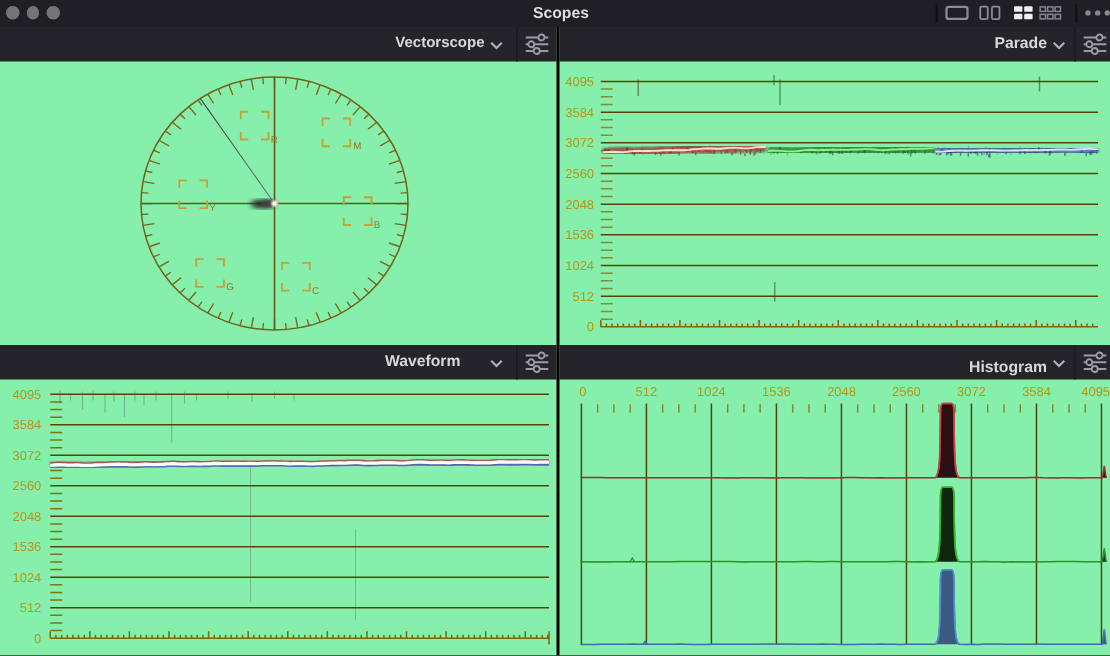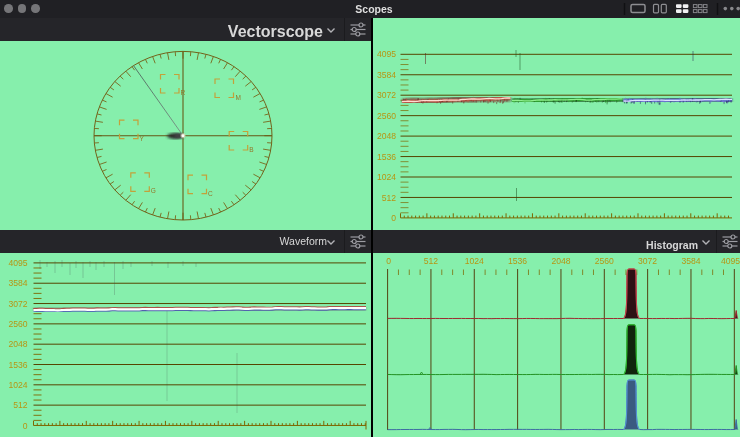--- a/index.html
+++ b/index.html
@@ -32,42 +32,63 @@
         </g>
         <line x1="97.5" y1="3" x2="97.5" y2="15" stroke="#101013" stroke-width="1.5"></line>
         <g fill="#88888c">
           <circle cx="105.3" cy="8.6" r="1.8"></circle>
           <circle cx="111.8" cy="8.6" r="1.8"></circle>
           <circle cx="118.2" cy="8.6" r="1.8"></circle>
         </g>
       </svg>
     </div>
 <div style="position:absolute;left:0px;top:18px;width:371px;height:23px;background:#252529">
-      <div style="position:absolute;right:48px;top:5px;font-weight:bold;font-size:16px;color:#d8d8d8;letter-spacing:0px">Vectorscope</div>
+      <div style="position:absolute;right:48px;top:5px;font-weight:bold;font-size:10px;color:#d8d8d8;letter-spacing:0px">Vectorscope</div>
       <div style="position:absolute;right:35px;top:9px">
         <svg width="10" height="7" style="display:block">
           <path d="M1.5,1.5 L5,5 L8.5,1.5" fill="none" stroke="#b2b2b6" stroke-width="1.4"></path>
         </svg>
       </div>
       <div style="position:absolute;right:26px;top:0;width:1px;height:23px;background:#1b1b1e"></div>
       <div style="position:absolute;right:5px;top:4px">
         <svg width="16" height="15" style="display:block">
           <g stroke="#9c9ca2" stroke-width="1.2" fill="none">
             <line x1="0.5" y1="3" x2="15.5" y2="3"></line>
             <line x1="0.5" y1="7.5" x2="15.5" y2="7.5"></line>
             <line x1="0.5" y1="12" x2="15.5" y2="12"></line>
             <circle cx="11" cy="3" r="2" fill="#252529"></circle>
             <circle cx="4.2" cy="7.5" r="2" fill="#252529"></circle>
             <circle cx="7.8" cy="12" r="2" fill="#252529"></circle>
           </g>
         </svg>
       </div>
     </div>
+    <div style="position:absolute;left:373px;top:18px;width:367px;height:23px;background:#252529">
+      <div style="position:absolute;right:42px;top:5px;font-weight:bold;font-size:10.5px;color:#d8d8d8;letter-spacing:0px">Parade</div>
+      <div style="position:absolute;right:29px;top:9px">
+        <svg width="10" height="7" style="display:block">
+          <path d="M1.5,1.5 L5,5 L8.5,1.5" fill="none" stroke="#b2b2b6" stroke-width="1.4"></path>
+        </svg>
+      </div>
+      <div style="position:absolute;right:23px;top:0;width:1px;height:23px;background:#1b1b1e"></div>
+      <div style="position:absolute;right:2.5px;top:4px">
+        <svg width="16" height="15" style="display:block">
+          <g stroke="#9c9ca2" stroke-width="1.2" fill="none">
+            <line x1="0.5" y1="3" x2="15.5" y2="3"></line>
+            <line x1="0.5" y1="7.5" x2="15.5" y2="7.5"></line>
+            <line x1="0.5" y1="12" x2="15.5" y2="12"></line>
+            <circle cx="11" cy="3" r="2" fill="#252529"></circle>
+            <circle cx="4.2" cy="7.5" r="2" fill="#252529"></circle>
+            <circle cx="7.8" cy="12" r="2" fill="#252529"></circle>
+          </g>
+        </svg>
+      </div>
+    </div>
     <div style="position:absolute;left:0px;top:230px;width:371px;height:23px;background:#252529">
-      <div style="position:absolute;right:44px;top:5px;font-weight:normal;font-size:10.5px;color:#d8d8d8;letter-spacing:0px">Waveform</div>
+      <div style="position:absolute;right:64px;top:5px;font-weight:bold;font-size:10.5px;color:#d8d8d8;letter-spacing:0px">Waveform</div>
       <div style="position:absolute;right:35px;top:9px">
         <svg width="10" height="7" style="display:block">
           <path d="M1.5,1.5 L5,5 L8.5,1.5" fill="none" stroke="#b2b2b6" stroke-width="1.4"></path>
         </svg>
       </div>
       <div style="position:absolute;right:26px;top:0;width:1px;height:23px;background:#1b1b1e"></div>
       <div style="position:absolute;right:5px;top:4px">
         <svg width="16" height="15" style="display:block">
           <g stroke="#9c9ca2" stroke-width="1.2" fill="none">
             <line x1="0.5" y1="3" x2="15.5" y2="3"></line>

